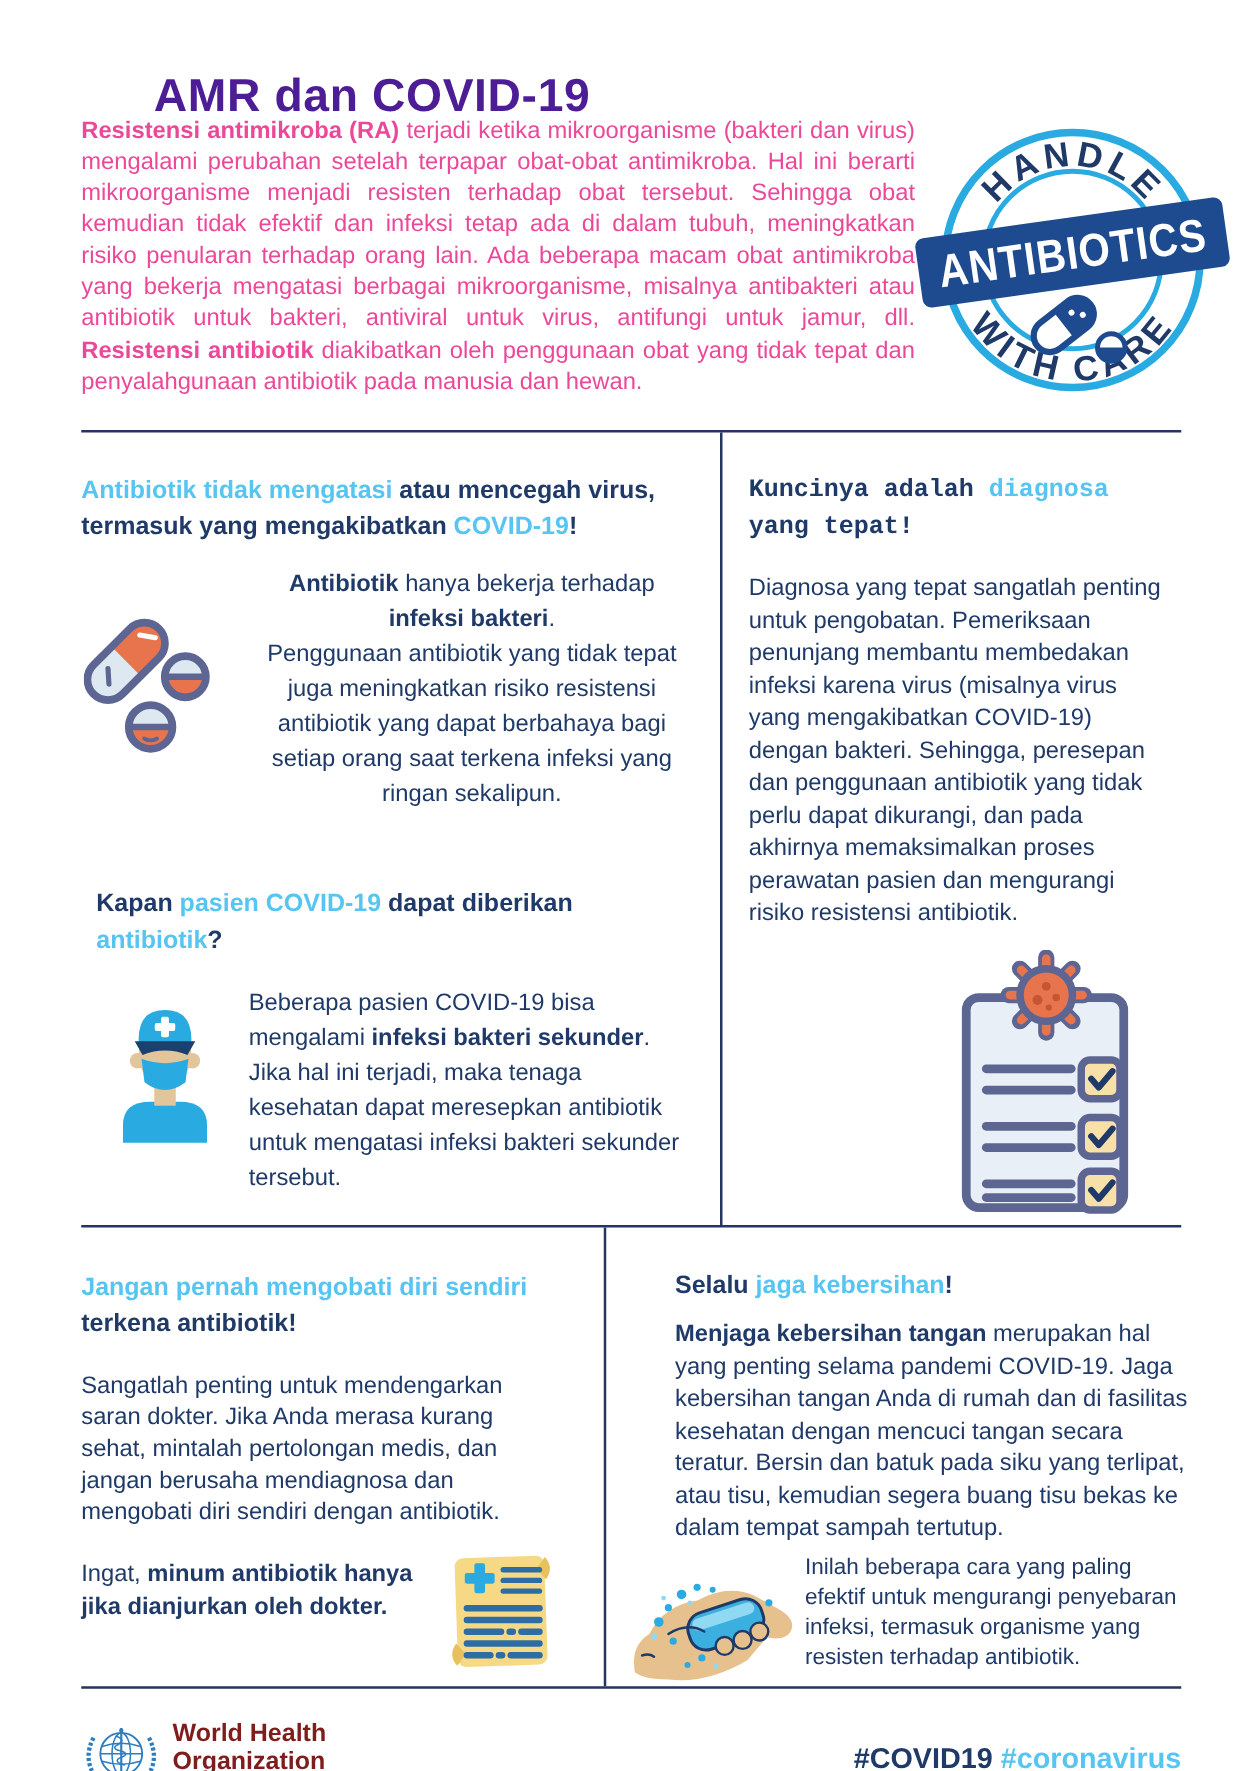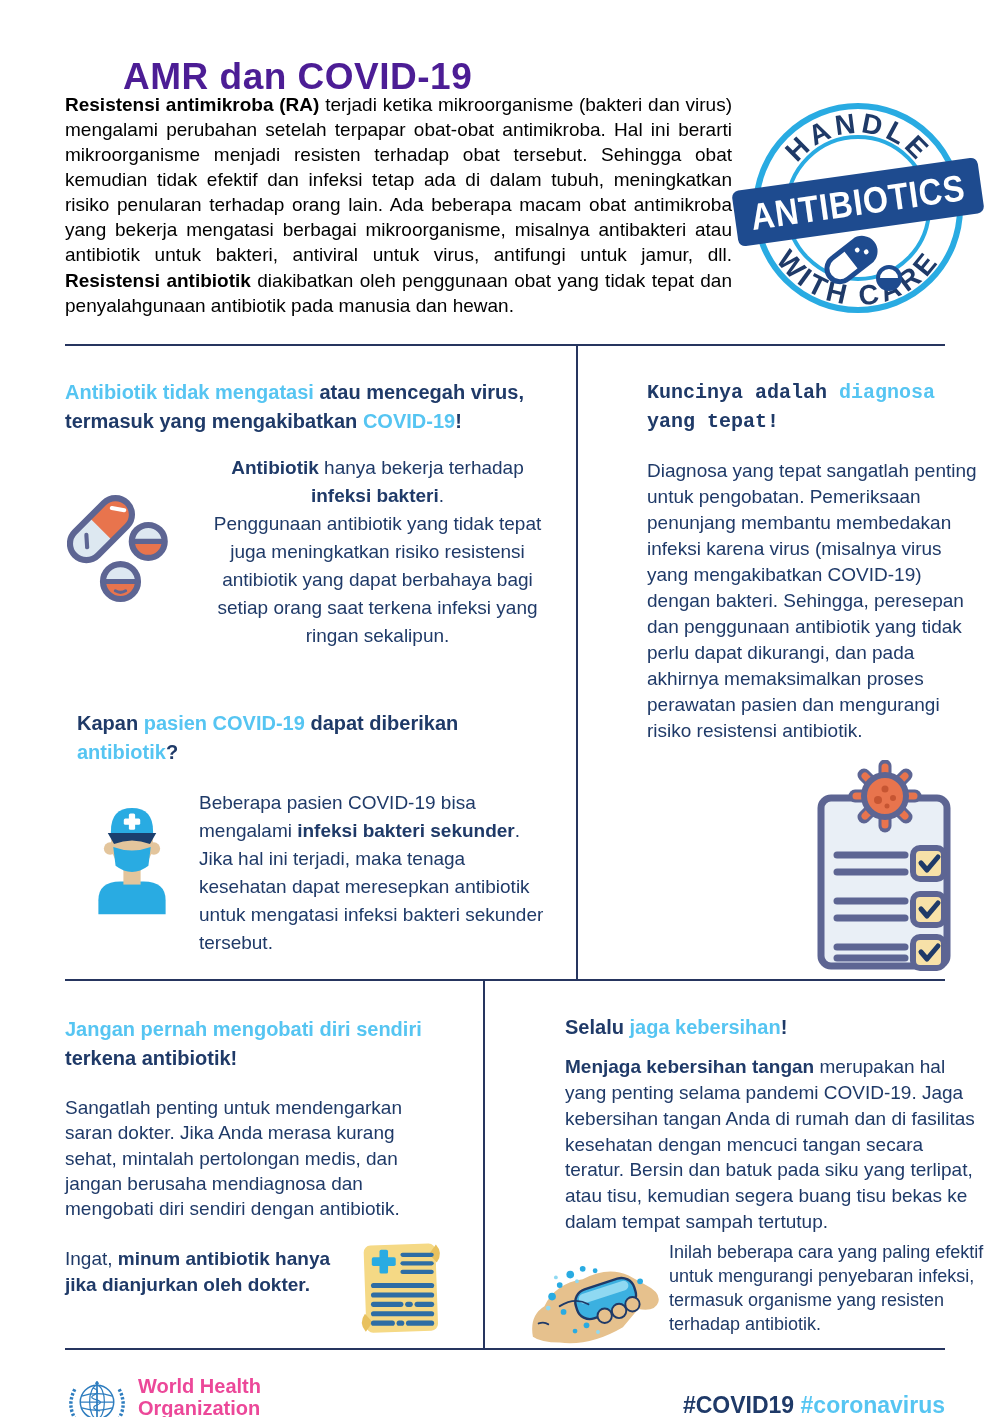--- a/index.html
+++ b/index.html
@@ -7,25 +7,25 @@
   body { font-family:"Liberation Sans", sans-serif; color:#1F3A68; }
   .page { position:relative; width:1000px; height:1417px; margin:0 auto; background:#ffffff; overflow:hidden; }
 
   .b { font-weight:700; }
   .accent { color:#56C5F2; }
   .navy { color:#1F3A68; }
 
   
   .header { position:relative; height:344px; }
   .page-title { position:absolute; left:75px; top:56px; font-size:37px; font-weight:700; color:#4c1d95; letter-spacing:0.5px;margin-left:48px; }
-  .intro { position:absolute; left:65px; top:92px; width:667px; font-size:19px; line-height:1.32; text-align:justify; color:#000000; }
+  .intro { position:absolute; left:65px; top:92px; width:667px; font-size:19px; line-height:1.32; text-align:justify; color:#ec4899; }
   .badge { position:absolute; left:731px; top:88px; width:254px; height:246px; }
 
   
-  .sec { margin-left:65px; margin-right:55px; display:grid; border-bottom:2px solid #26355F;gap:48px; }
+  .sec { margin-left:65px; margin-right:55px; display:grid; border-bottom:2px solid #26355F; }
   .sec1 { border-top:2px solid #26355F; grid-template-columns:513px 365px; min-height:594px; }
   .sec2 { grid-template-columns:420px 458px; min-height:343px; }
   .colL { border-right:2px solid #26355F; }
   .h { font-size:20px; font-weight:700; line-height:1.45; }
   .body { font-size:19px; line-height:1.37; }
   .loose { line-height:1.47; }
 
   .s1l { padding-right:18px; }
   .s1l .h1a { margin-top:32px; }
   .row { display:flex; align-items:flex-start; }
@@ -42,33 +42,33 @@
   .s1r .body { margin-top:22px; width:338px; }
   .s1r .check-wrap { margin-top:16px; margin-left:146px; width:200px; }
 
   .s2l { padding-right:32px; }
   .s2l .h { margin-top:34px; }
   .s2l .body { margin-top:22px; width:368px; line-height:1.33; }
   .rem-row { margin-top:24px; }
   .rem-row .txt { width:284px; font-size:19px; line-height:1.4; }
   .rem-row svg { width:94px; flex-shrink:0; margin-left:4px; margin-top:-10px; }
 
-  .s2r { padding-left:32px; }
+  .s2r { padding-left:55px; }
   .s2r .h { margin-top:32px; }
   .s2r .body { margin-top:12px; width:414px; line-height:1.36; }
   .hand-row { margin-top:0; }
   .hand-row svg { width:134px; flex-shrink:0; margin-left:-34px; margin-top:8px; }
   .hand-row .txt { margin-left:4px; margin-top:6px; width:318px; font-size:18px; line-height:1.33; }
 
   
   .footer { margin:24px 55px 0 65px; display:flex; justify-content:space-between; align-items:flex-start; }
   .who { display:flex; align-items:flex-start; }
   .who svg { width:64px; height:62px; }
   .who-text { margin-left:9px; margin-top:2px; }
-  .who-name { font-size:20px; font-weight:700; color:#ec4899; line-height:1.08; }
+  .who-name { font-size:20px; font-weight:700; color:#7f1d1d; line-height:1.08; }
   .tags { text-align:right; margin-top:14px; font-size:23px; font-weight:700; line-height:1.5; }
 </style>
 </head>
 <body>
 
 <div class="page">
 
   <div class="header">
     <div class="page-title">AMR dan COVID-19</div>
     <p class="intro"><span class="b">Resistensi antimikroba (RA)</span><span> terjadi ketika mikroorganisme (bakteri dan virus) mengalami perubahan setelah terpapar obat-obat antimikroba. Hal ini berarti mikroorganisme menjadi resisten terhadap obat tersebut. Sehingga obat kemudian tidak efektif dan infeksi tetap ada di dalam tubuh, meningkatkan risiko penularan terhadap orang lain. Ada beberapa macam obat antimikroba yang bekerja mengatasi berbagai mikroorganisme, misalnya antibakteri atau antibiotik untuk bakteri, antiviral untuk virus, antifungi untuk jamur, dll. </span><span class="b">Resistensi antibiotik</span><span> diakibatkan oleh penggunaan obat yang tidak tepat dan penyalahgunaan antibiotik pada manusia dan hewan.</span></p>

